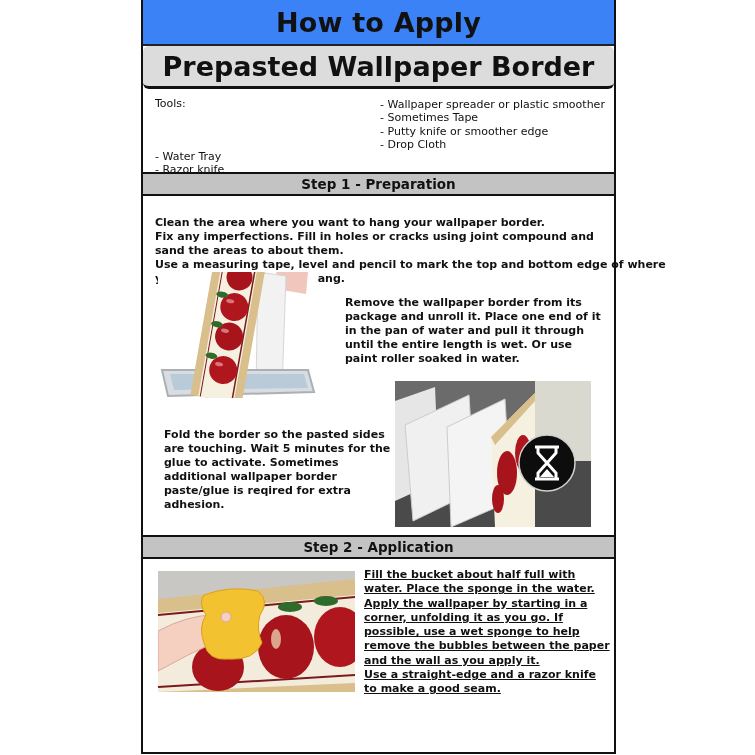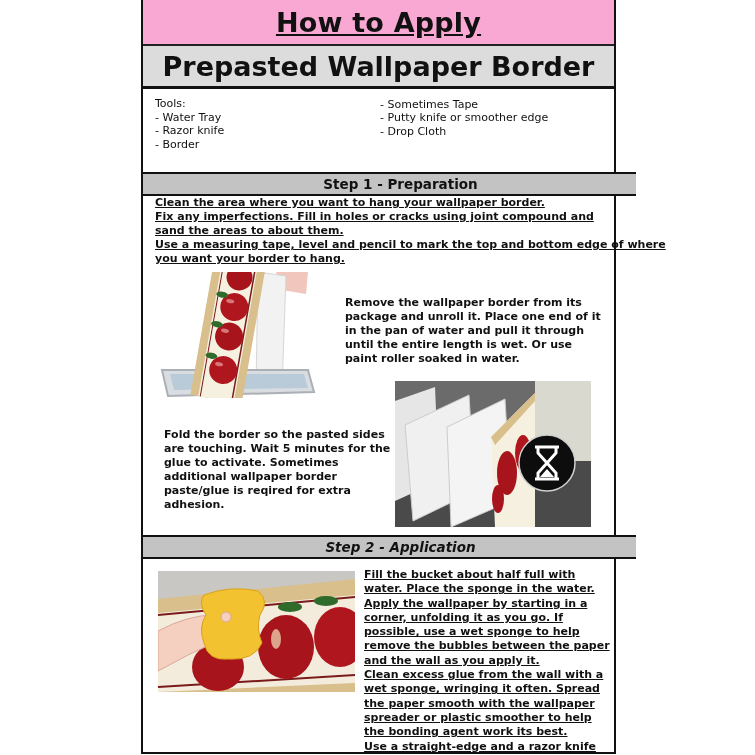--- a/index.html
+++ b/index.html
@@ -2,42 +2,42 @@
 <html><head>
 <meta charset="utf-8">
 <style>
   html, body { margin: 0; padding: 0; background: #ffffff; }
   body { width: 755px; height: 755px; position: relative; overflow: hidden;
          font-family: "DejaVu Sans", "Liberation Sans", sans-serif; color: #111; }
   .sheet { position: absolute; left: 141px; top: 0; width: 471px; height: 752px;
            border-left: 2px solid #111; border-right: 2px solid #111; border-bottom: 2px solid #111;
            box-sizing: content-box; }
   .title-bar { position: absolute; left: 0; top: 0; width: 471px; height: 44px;
-               background: #f9a8d4; border-bottom: 2px solid #222; display: flex;
-               align-items: center; justify-content: center; text-decoration: underline; }
+               background: #3b82f6; border-bottom: 2px solid #222; display: flex;
+               align-items: center; justify-content: center; }
   .title-bar span { font-size: 27px; font-weight: bold; letter-spacing: 0.2px; }
   .subtitle-bar { position: absolute; left: 0; top: 46px; width: 471px; height: 40px;
                   background: #dcdcdc; border-bottom: 3px solid #111; display: flex;
-                  align-items: center; justify-content: center; }
+                  align-items: center; justify-content: center; border-radius: 6px; }
   .subtitle-bar span { font-size: 27px; font-weight: bold; }
   .tools { position: absolute; left: 12px; top: 97px; width: 455px; font-size: 11px;
            font-weight: normal; line-height: 13.5px; }
   .tools .label { display: block; }
   .tools .cols { display: flex; }
-  .tools .col-left { width: 225px; }
+  .tools .col-left { width: 225px; margin-top: 39px; }
   .tools .col-right { width: 230px; margin-top: -13px; }
   .tools .item { display: block; white-space: nowrap; }
   .step-header { position: absolute; left: 0; width: 471px; height: 20px;
                  background: #c3c3c3; border-top: 2px solid #111; border-bottom: 2px solid #111;
-                 display: flex; align-items: center; justify-content: center; padding-left: 22px; }
+                 display: flex; align-items: center; justify-content: center; }
   .step-header span { font-size: 13.5px; font-weight: bold; }
   .step1-header { top: 172px; }
-  .step2-header { top: 535px; font-style: italic; }
+  .step2-header { top: 535px; }
   .para { position: absolute; font-size: 11px; font-weight: bold; line-height: 14px; }
-  .step1-intro { left: 12px; top: 196px; width: 455px; text-decoration: underline; }
+  .step1-intro { left: 12px; top: 216px; width: 455px; }
   .step1-intro .line { display: block; white-space: nowrap; }
   .soak-text { left: 202px; top: 296px; width: 262px; }
   .fold-text { left: 21px; top: 428px; width: 230px; }
   .apply-text { left: 221px; top: 568px; width: 248px; line-height: 14.3px; }
   .img { position: absolute; overflow: hidden; }
   
   .img-tray { left: 15px; top: 272px; width: 160px; height: 126px; background: #fff; }
   
   .img-fold { left: 252px; top: 381px; width: 196px; height: 146px; background: #3c3c3c; }
   
@@ -57,20 +57,21 @@
 
   <div class="tools">
     <span class="label">Tools:</span>
     <div class="cols">
       <div class="col-left">
         <span class="item">- Water Tray</span>
         <span class="item">- Razor knife</span>
         <span class="item">- Border</span>
       </div>
       <div class="col-right">
+        <span class="item">- Wallpaper spreader or plastic smoother</span>
         <span class="item">- Sometimes Tape</span>
         <span class="item">- Putty knife or smoother edge</span>
         <span class="item">- Drop Cloth</span>
       </div>
     </div>
   </div>
 
   <div class="step-header step1-header">
     <span>Step 1 - Preparation</span>
   </div>
@@ -162,21 +163,20 @@
 
       <path d="M0 60 Q30 44 56 44 L70 52 L60 70 L30 84 L0 100 Z" fill="#f5cfc0" stroke="#d9a896"></path>
 
       <path d="M46 24 Q72 14 100 20 Q112 30 102 44 Q98 58 104 72 Q96 90 70 88 Q50 90 46 72 Q40 56 48 44 Q40 32 46 24 Z" fill="#f2c230" stroke="#d9a21a"></path>
       <circle cx="68" cy="46" r="5" fill="#f5cfc0" stroke="#d9a896"></circle>
     </svg>
   </div>
 
   <div class="para apply-text">
     <span>Fill the bucket about half full with water. Place the sponge in the water. Apply the wallpaper by starting in a corner, unfolding it as you go. If possible, use a wet sponge to help remove the bubbles between the paper and the wall as you apply it.</span>
-    <span>Clean excess glue from the wall with a wet sponge, wringing it often. Spread the paper smooth with the wallpaper spreader or plastic smoother to help the bonding agent work its best.</span>
     <span>Use a straight-edge and a razor knife to make a good seam.</span>
   </div>
 
 </div>
 
 <style>
   .apply-text span { display: block; text-decoration: underline; }
 </style>
 
 </body></html>

